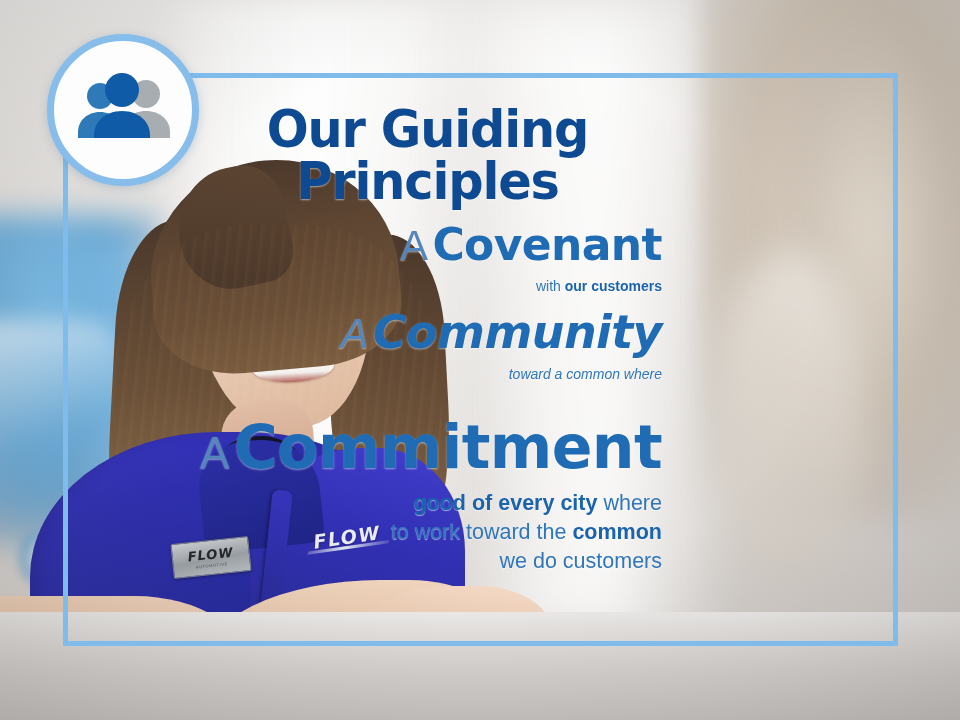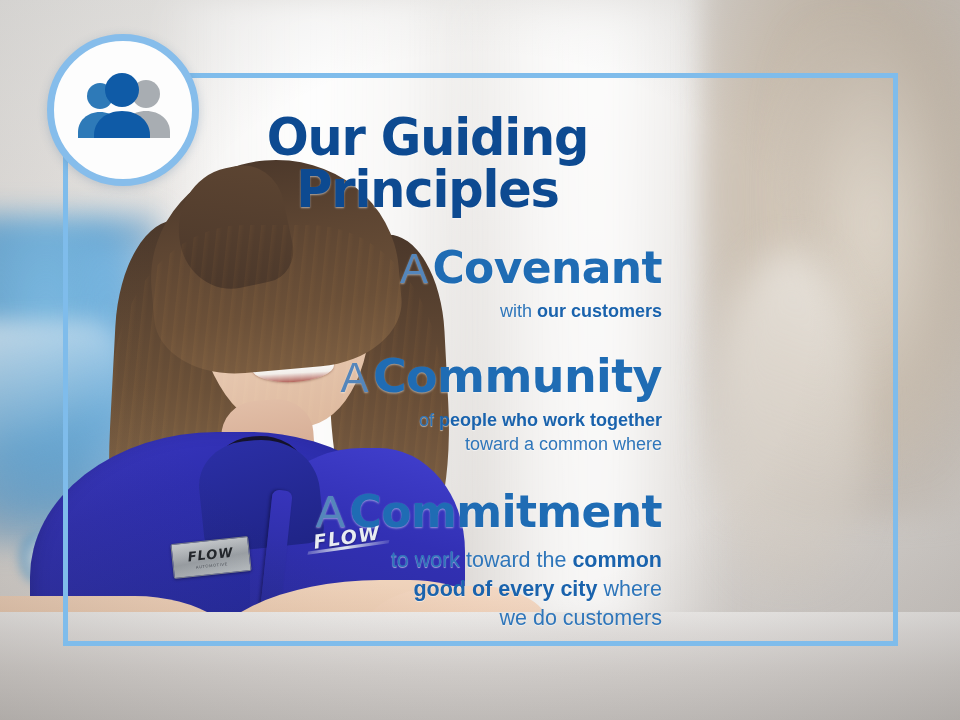--- a/index.html
+++ b/index.html
@@ -298,40 +298,40 @@
     background:#fdfdfd;
     border:7px solid #86bdeb;
     display:flex; align-items:center; justify-content:center;
     box-shadow:0 2px 10px rgba(70,110,150,.25);
   }
   .badge svg { display:block; }
 
   
   .content {
     position:absolute; left:63px; top:73px; width:673px; height:573px;
-    padding:16px 40px 10px 0;
+    padding:8px 40px 10px 0;
   }
 
   .title {
     text-align:center;
     color:#0d4a91;
     font-family:"DejaVu Sans", sans-serif;
     font-weight:bold;
     font-size:52px;
     letter-spacing:-1.2px;
     line-height:1;
     margin-top:22px;
     margin-left:96px;
     text-shadow:0 1px 2px rgba(255,255,255,.55);
     transform:scaleX(.95);
   }
 
   .block { text-align:right; padding-right:34px; }
-  .b1 { margin-top:31px; }
-  .b2 { margin-top:30px; }
+  .b1 { margin-top:16px; }
+  .b2 { margin-top:14px;font-style:italic; }
   .b3 { margin-top:34px; }
 
   .headline {
     line-height:1.02;
     white-space:nowrap;
     text-shadow:0 1px 2px rgba(255,255,255,.5);
   }
   .headline .art {
     font-family:"Liberation Sans", sans-serif;
     font-weight:300;
@@ -340,26 +340,26 @@
   }
   .headline .word {
     font-family:"DejaVu Sans", sans-serif;
     font-weight:bold;
     font-size:46px;
     color:#1f6cb4;
     letter-spacing:-.6px;
   }
   .b1 .headline .word { font-size:44px; }
   .b2 .headline .word { font-size:46px; }
-  .b3 .headline .word { font-size:44px; }
+  .b3 .headline .word { font-size:60px; }
   .b3 .headline .art  { font-size:44px; }
 
   .sub {
     font-family:"Liberation Sans", sans-serif;
-    font-size:18px;
+    font-size:14px;
     color:#2f76ba;
     line-height:1.30;
     margin-top:9px;
     text-shadow:0 1px 1px rgba(255,255,255,.55);
   }
   .sub b { font-weight:bold; color:#1a63ad; }
   .b3 .sub { font-size:21.5px; margin-top:11px; line-height:1.35; }
 
   
   .sub-line { display:block; }
@@ -450,31 +450,30 @@
         <span class="sub-line"><span>with </span><b>our customers</b></span>
       </div>
     </div>
 
     <div class="block b2">
       <div class="headline">
         <span class="art">A</span>
         <span class="word">Community</span>
       </div>
       <div class="sub">
-        <span class="sub-line"><span>of </span><b>people who work together</b></span>
         <span class="sub-line"><span>toward a common where</span></span>
       </div>
     </div>
 
     <div class="block b3">
       <div class="headline">
         <span class="art">A</span>
         <span class="word">Commitment</span>
       </div>
       <div class="sub">
+        <span class="sub-line"><b>good of every city</b><span> where</span></span>
         <span class="sub-line"><span>to work toward the </span><b>common</b></span>
-        <span class="sub-line"><b>good of every city</b><span> where</span></span>
         <span class="sub-line"><span>we do customers</span></span>
       </div>
     </div>
 
   </div>
 </div>
 
 </body></html>

